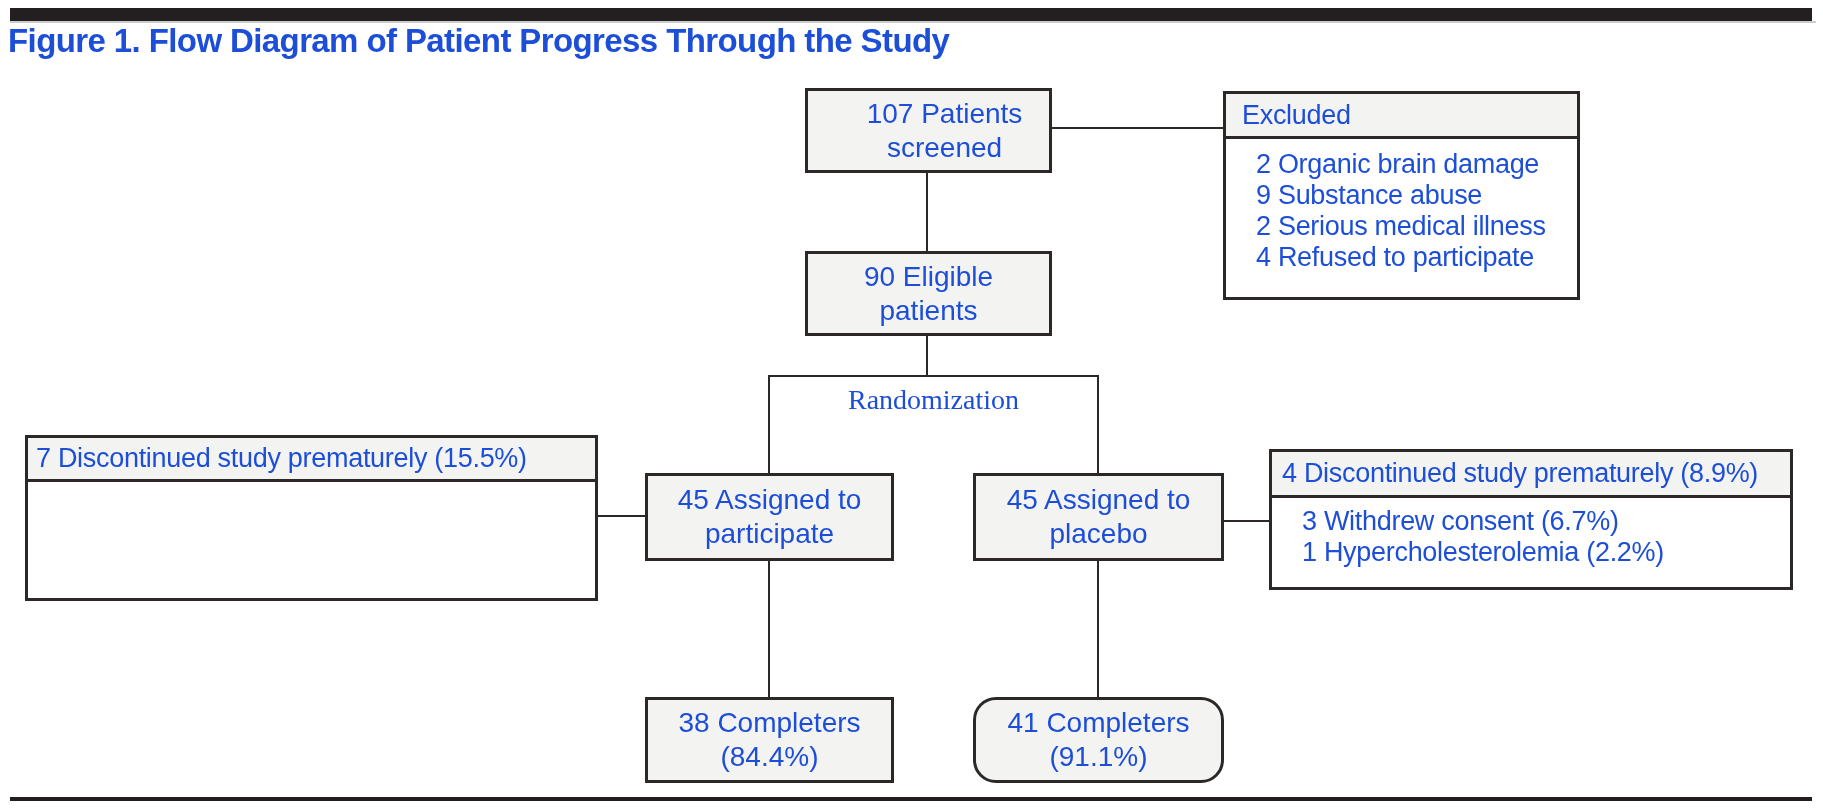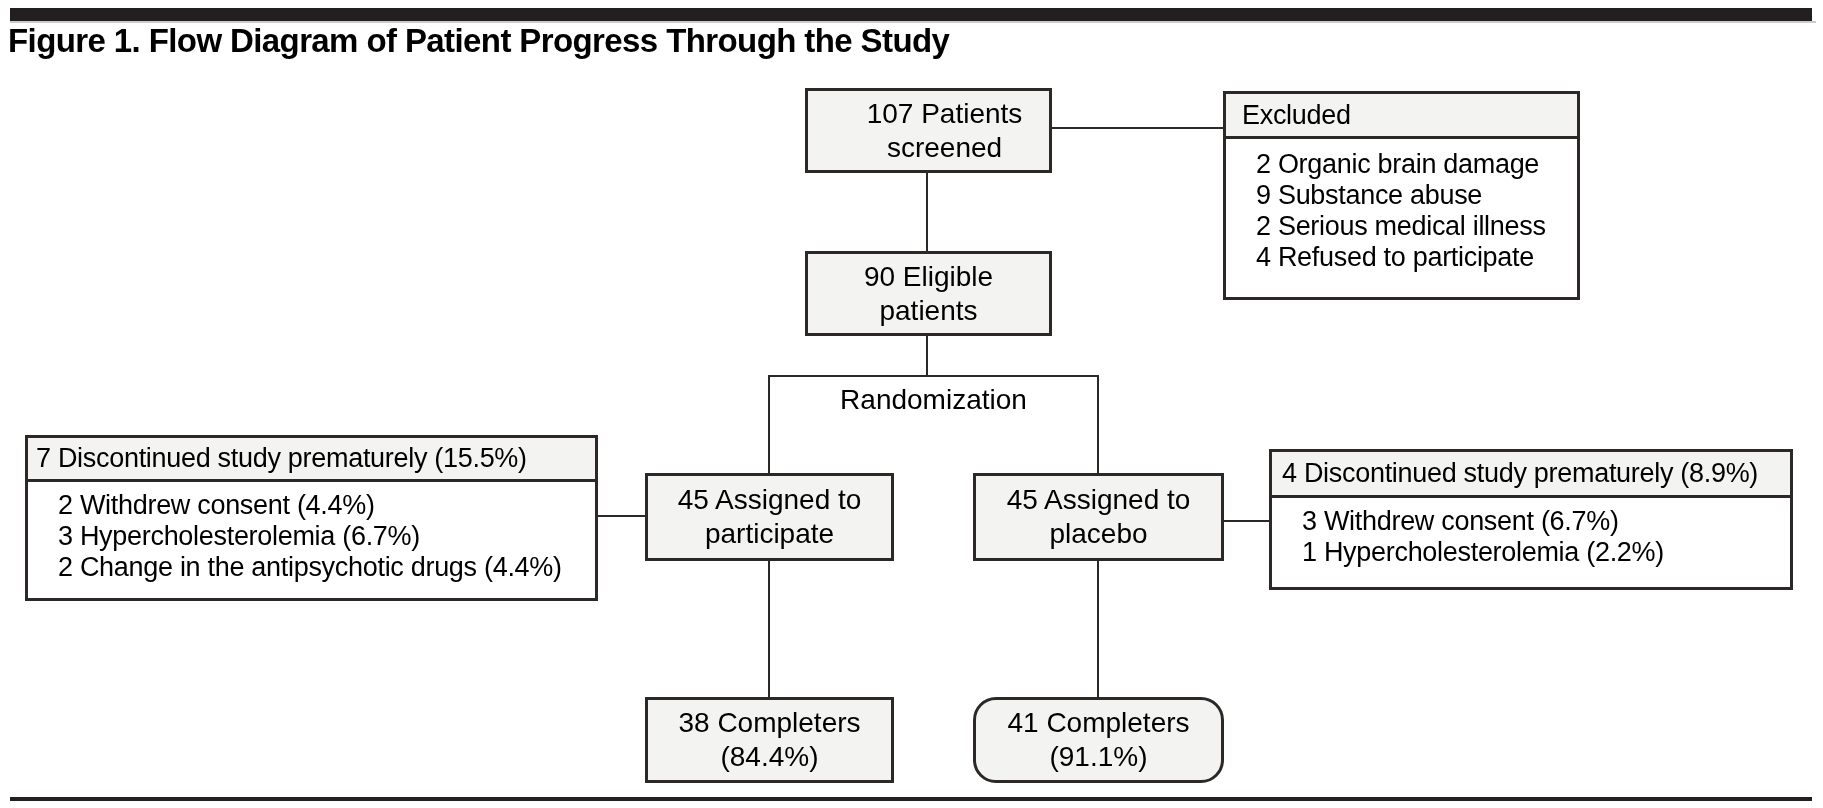--- a/index.html
+++ b/index.html
@@ -1,19 +1,19 @@
 <!DOCTYPE html>
 <html><head>
 <meta charset="utf-8">
 <style>
   html,body { margin:0; padding:0; background:#ffffff; }
   * { box-sizing:border-box; }
   .canvas {
     position:relative; width:1823px; height:808px; background:#ffffff;
-    font-family:"Liberation Sans", sans-serif; color:#000000; overflow:hidden;
+    font-family:"Liberation Sans", sans-serif; color:#1d4ed8; overflow:hidden;
   }
   .rule { position:absolute; background:#231f20; }
   .rule-light { position:absolute; background:#cccccc; }
   .fig-title {
     position:absolute; left:8px; top:22px;
     font-size:33px; font-weight:bold; letter-spacing:-0.6px; white-space:nowrap;
   }
   .box {
     position:absolute; border:3px solid #2b2827; background:#f3f3f2;
     display:flex; flex-direction:column; justify-content:center; align-items:center;
@@ -24,21 +24,21 @@
     font-size:27px; letter-spacing:-0.3px;
   }
   .panel .hdr {
     background:#f3f3f2; border-bottom:3px solid #2b2827;
     display:flex; align-items:center; white-space:nowrap;
   }
   .panel .bdy { line-height:31px; white-space:nowrap; }
   .line { position:absolute; background:#2b2827; }
   .rand-label {
     position:absolute; left:768px; top:384px; width:331px;
-    text-align:center; font-size:28px; white-space:nowrap;
+    text-align:center; font-size:28px; white-space:nowrap;font-family:Liberation Serif, serif;
   }
 </style>
 </head>
 <body>
 
 <div class="canvas">
 
   <div class="rule-light" style="left:10px; top:21px; width:1806px; height:2px;"></div>
   <div class="rule" style="left:10px; top:8px; width:1802px; height:13px;"></div>
 
@@ -92,25 +92,20 @@
     <div class="bdy" style="padding:10px 0 0 30px;">
       <div>2 Organic brain damage</div>
       <div>9 Substance abuse</div>
       <div>2 Serious medical illness</div>
       <div>4 Refused to participate</div>
     </div>
   </div>
 
   <div class="panel" style="left:25px; top:435px; width:573px; height:166px;">
     <div class="hdr" style="height:44px; padding-left:8px;">7 Discontinued study prematurely (15.5%)</div>
-    <div class="bdy" style="padding:8px 0 0 30px;">
-      <div>2 Withdrew consent (4.4%)</div>
-      <div>3 Hypercholesterolemia (6.7%)</div>
-      <div>2 Change in the antipsychotic drugs (4.4%)</div>
-    </div>
   </div>
 
   <div class="panel" style="left:1269px; top:449px; width:524px; height:141px;">
     <div class="hdr" style="height:46px; padding-left:10px;">4 Discontinued study prematurely (8.9%)</div>
     <div class="bdy" style="padding:8px 0 0 30px;">
       <div>3 Withdrew consent (6.7%)</div>
       <div>1 Hypercholesterolemia (2.2%)</div>
     </div>
   </div>
 

